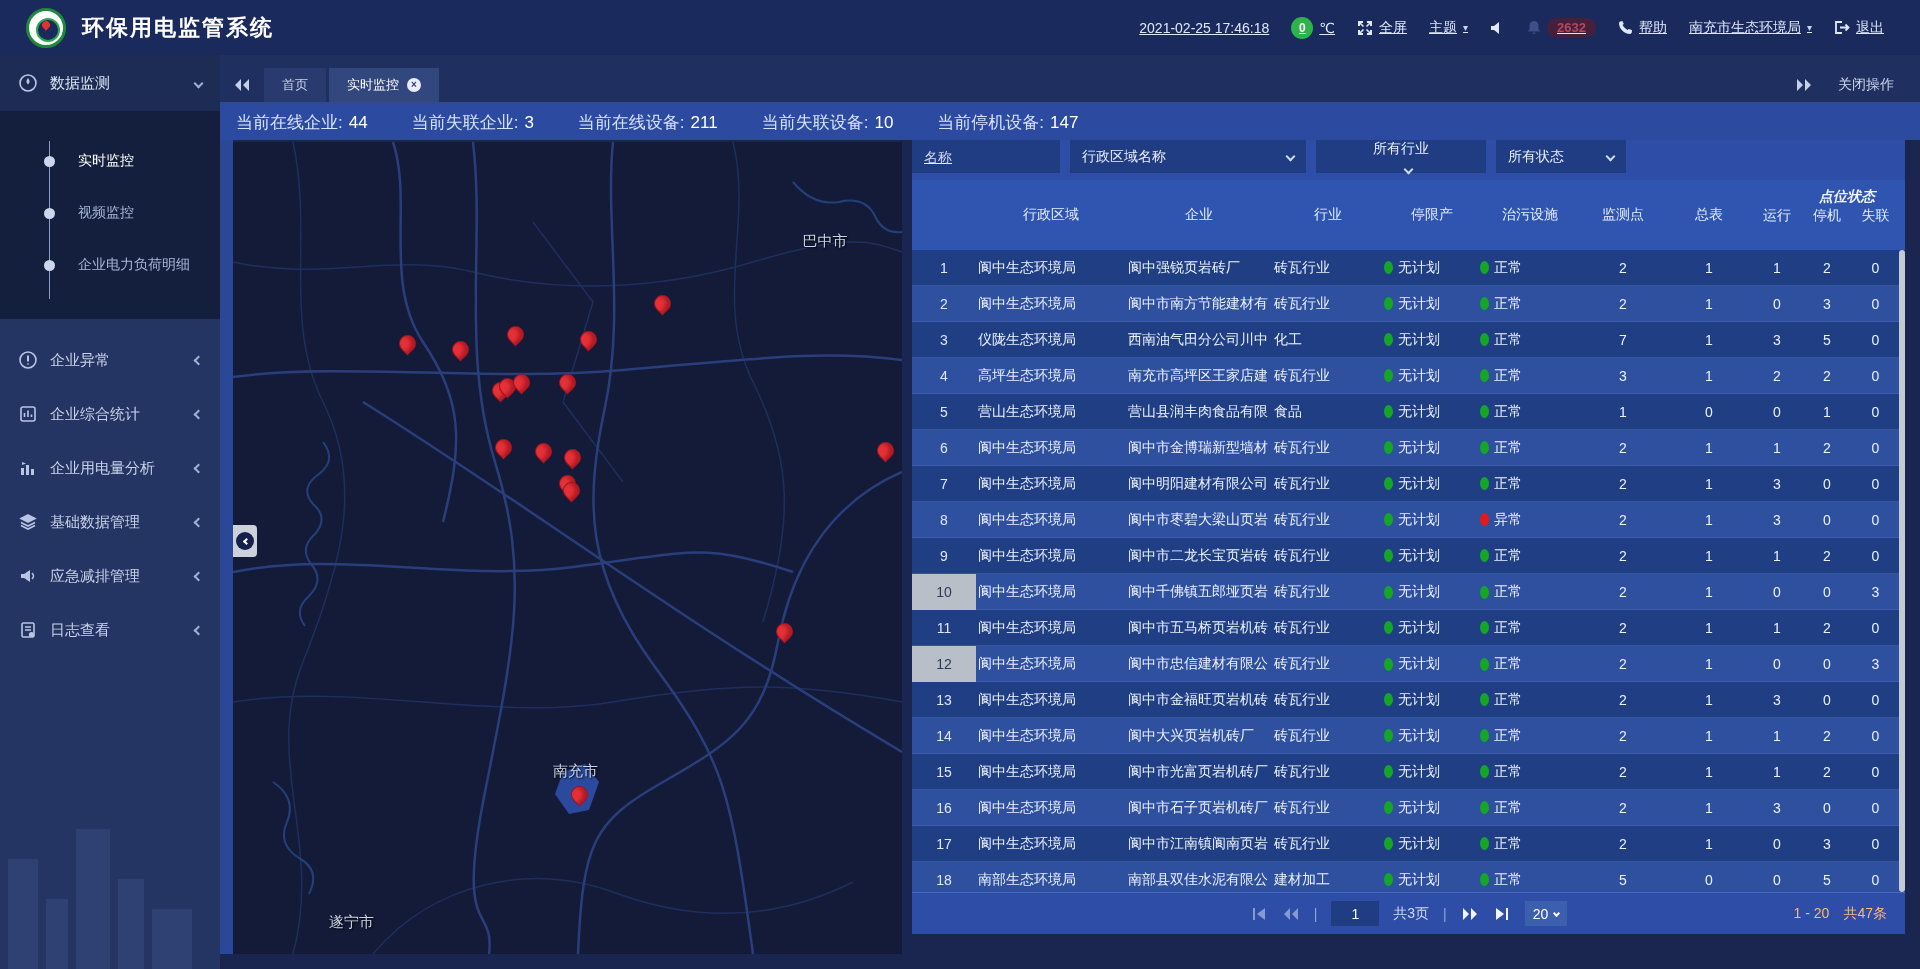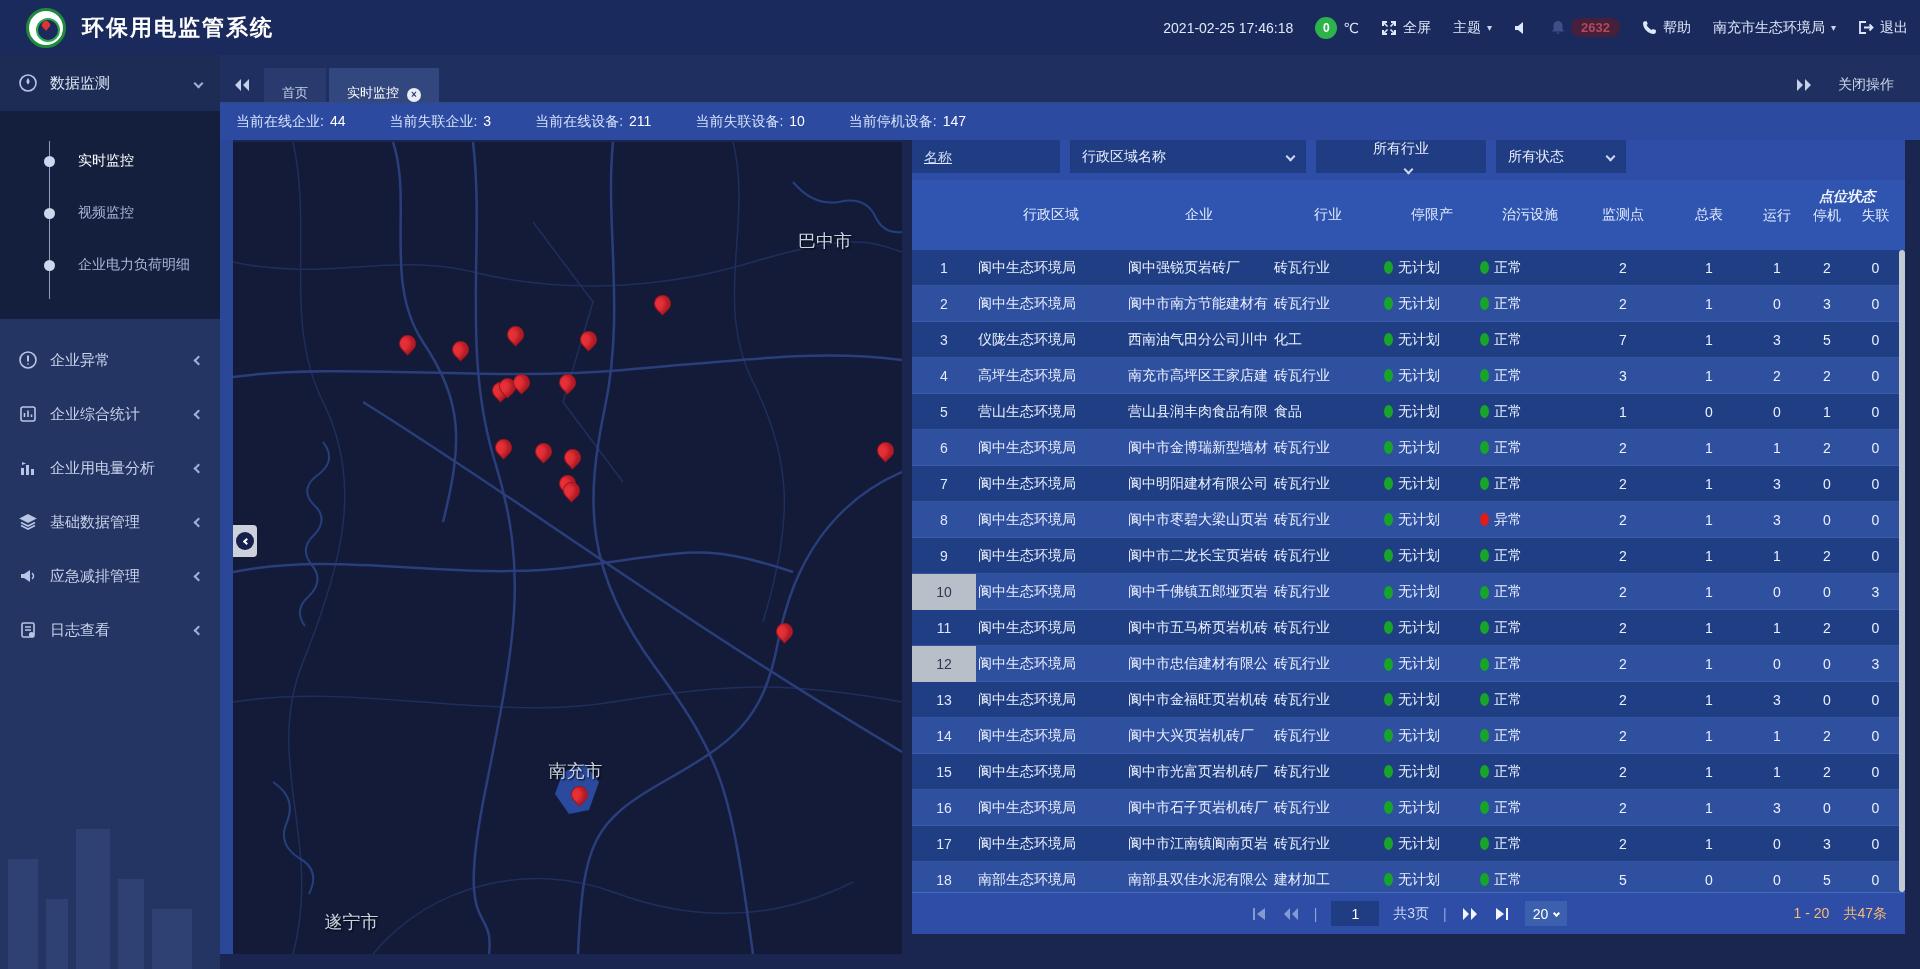--- a/index.html
+++ b/index.html
@@ -10,22 +10,22 @@
   
   .hdr { position:absolute; left:0; top:0; width:1920px; height:55px; background:#1b2a5c;
     display:flex; align-items:center; z-index:5; }
   .logo { width:40px; height:40px; border-radius:50%; background:#fff; border:3px solid #1f8a3b;
     margin-left:26px; position:relative; flex:0 0 auto; }
   .logo::before { content:""; position:absolute; left:7px; top:7px; width:20px; height:20px;
     border-radius:50%; background:#1b2a5c; border:2px solid #2aa84f; }
   .logo::after { content:""; position:absolute; left:13px; top:10px; width:8px; height:8px;
     border-radius:50% 50% 50% 0; transform:rotate(-45deg); background:#d33; }
   .hdr-title { color:#fff; font-size:22px; font-weight:bold; margin-left:16px; letter-spacing:2px; }
-  .hdr-right { margin-left:auto; display:flex; align-items:center; gap:22px; padding-right:12px;
-    color:#dfe7fa; font-size:14px; }
+  .hdr-right { margin-left:auto; display:flex; align-items:center; gap:22px; padding-right:36px;
+    color:#dfe7fa; font-size:14px;text-decoration:underline; }
   .hitem { display:flex; align-items:center; gap:6px; cursor:pointer; white-space:nowrap; }
   .temp-badge { width:22px; height:22px; border-radius:50%; background:#2eb34a; color:#fff;
     font-size:12px; display:flex; align-items:center; justify-content:center; font-weight:bold; }
   .caret-dn { font-size:10px; color:#c9d4ee; }
   .notif-pill { background:#46203a; color:#b5485a; font-weight:bold; border-radius:10px;
     padding:2px 10px; font-size:13px; }
   .icon-svg { display:inline-block; vertical-align:middle; }
 
   
   .sidebar { position:absolute; left:0; top:55px; width:220px; height:914px; background:#243463; z-index:4; }
@@ -50,42 +50,42 @@
   .skyline { position:absolute; bottom:0; left:0; width:220px; height:180px; opacity:.10; pointer-events:none; }
   .skyline div { position:absolute; bottom:0; background:#8fb7ff; }
 
   
   .main { position:absolute; left:220px; top:55px; width:1700px; height:914px; }
 
   
   .tabbar { height:49px; background:#1f3060; display:flex; align-items:flex-end; position:relative;
     border-bottom:2px solid #31498e; }
   .tab-coll { width:44px; height:34px; display:flex; align-items:center; justify-content:center; cursor:pointer; }
-  .tab { height:34px; padding:0 18px; display:flex; align-items:flex-end; gap:8px; font-size:13px;
+  .tab { height:34px; padding:0 18px; display:flex; align-items:center; gap:8px; font-size:13px;
     color:#c6d0e8; background:#283a6e; margin-right:3px; cursor:pointer; }
   .tab.active { background:#32477d; color:#fff; }
   .tab-close { width:14px; height:14px; border-radius:50%; background:#e8edf8; color:#2a3c6e;
     font-size:10px; line-height:14px; text-align:center; font-weight:bold; }
   .tab-right { margin-left:auto; display:flex; align-items:center; gap:26px; padding:0 26px 8px 0;
     color:#cdd5ea; font-size:14px; }
 
   
   .statsbar { height:36px; background:#2b4aa0; display:flex; align-items:center; gap:44px;
-    padding-left:16px; font-size:14px; }
+    padding-left:16px; font-size:17px; }
   .stat { color:#d6e2fa; white-space:nowrap; }
   .stat b { color:#fff; font-weight:normal; margin-left:6px; }
 
   
   .content { position:relative; height:829px; background:#1a2650; }
   .gap-strip { position:absolute; left:0; top:0; width:13px; height:814px; background:#2b4898; }
 
   
   .map { position:absolute; left:13px; top:2px; width:669px; height:812px; background:#141b38; overflow:hidden; }
   .map svg.roads { position:absolute; left:0; top:0; }
-  .city-label { position:absolute; color:#c9d2e6; font-size:18px; transform:translate(-50%,-50%);
+  .city-label { position:absolute; color:#c9d2e6; font-size:15px; transform:translate(-50%,-50%);
     text-shadow:1px 1px 2px #000; white-space:nowrap; }
   .pin { position:absolute; width:17px; height:17px; background:#e53038; border:1px solid #9c1420;
     border-radius:50% 50% 50% 0; transform:rotate(-45deg); cursor:pointer;
     box-shadow:inset -3px -3px 4px rgba(110,0,12,.45); }
   .map-handle { position:absolute; left:0; top:383px; width:24px; height:32px; background:#ccd1dc;
     border-radius:0 4px 4px 0; display:flex; align-items:center; justify-content:center; cursor:pointer; z-index:3; }
   .map-handle .circ { width:18px; height:18px; border-radius:50%; background:#16204a; color:#fff;
     display:flex; align-items:center; justify-content:center; }
   .map-handle .circ .chev { width:5px; height:5px; border-color:#fff; margin-left:2px; }
 

